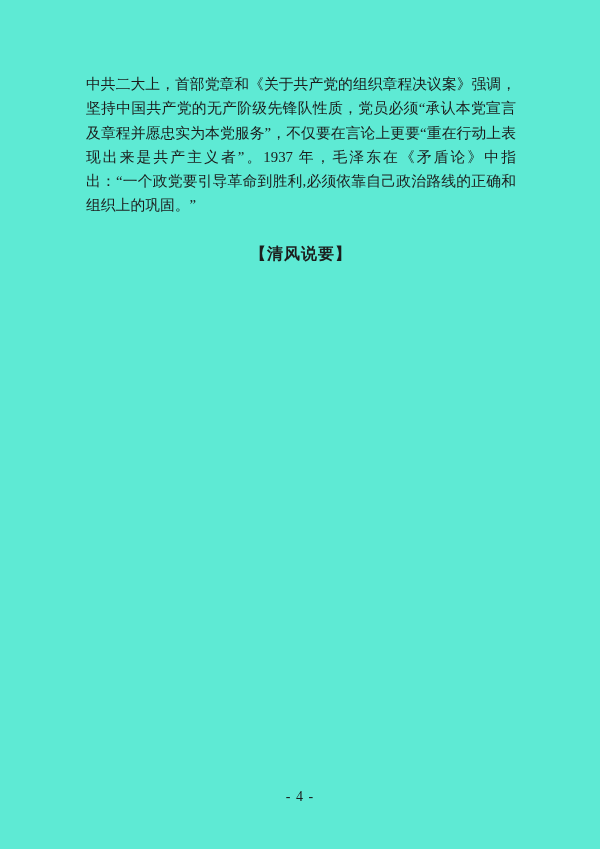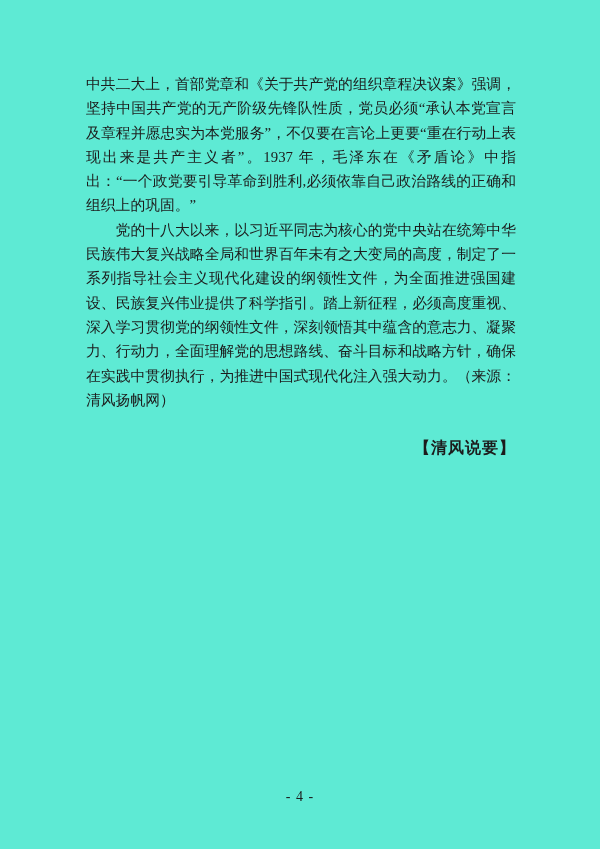--- a/index.html
+++ b/index.html
@@ -31,21 +31,21 @@
     word-break: break-all;
   }
   .indent {
     text-indent: 2em;
   }
   .section-label {
     margin-top: 24px;
     font-size: 16px;
     font-weight: bold;
     letter-spacing: 1px;
-    text-align: right;
+    text-align: center;
     text-indent: 0;
   }
   .doc-title {
     margin: 22px 0 0 0;
     font-size: 19px;
     line-height: 26px;
     font-weight: bold;
     color: #111111;
     text-align: center;
   }
@@ -62,17 +62,16 @@
     color: #1c1c1c;
     letter-spacing: 1px;
   }
 </style>
 </head>
 <body>
 
 <div class="page">
   <div class="content">
     <p class="para">中共二大上，首部党章和《关于共产党的组织章程决议案》强调，坚持中国共产党的无产阶级先锋队性质，党员必须“承认本党宣言及章程并愿忠实为本党服务”，不仅要在言论上更要“重在行动上表现出来是共产主义者”。1937 年，毛泽东在《矛盾论》中指出：“一个政党要引导革命到胜利,必须依靠自己政治路线的正确和组织上的巩固。”</p>
-    <p class="para indent">党的十八大以来，以习近平同志为核心的党中央站在统筹中华民族伟大复兴战略全局和世界百年未有之大变局的高度，制定了一系列指导社会主义现代化建设的纲领性文件，为全面推进强国建设、民族复兴伟业提供了科学指引。踏上新征程，必须高度重视、深入学习贯彻党的纲领性文件，深刻领悟其中蕴含的意志力、凝聚力、行动力，全面理解党的思想路线、奋斗目标和战略方针，确保在实践中贯彻执行，为推进中国式现代化注入强大动力。（来源：清风扬帆网）</p>
     <p class="para section-label">【清风说要】</p>
   </div>
   <div class="footer">- 4 -</div>
 </div>
 
 </body></html>

